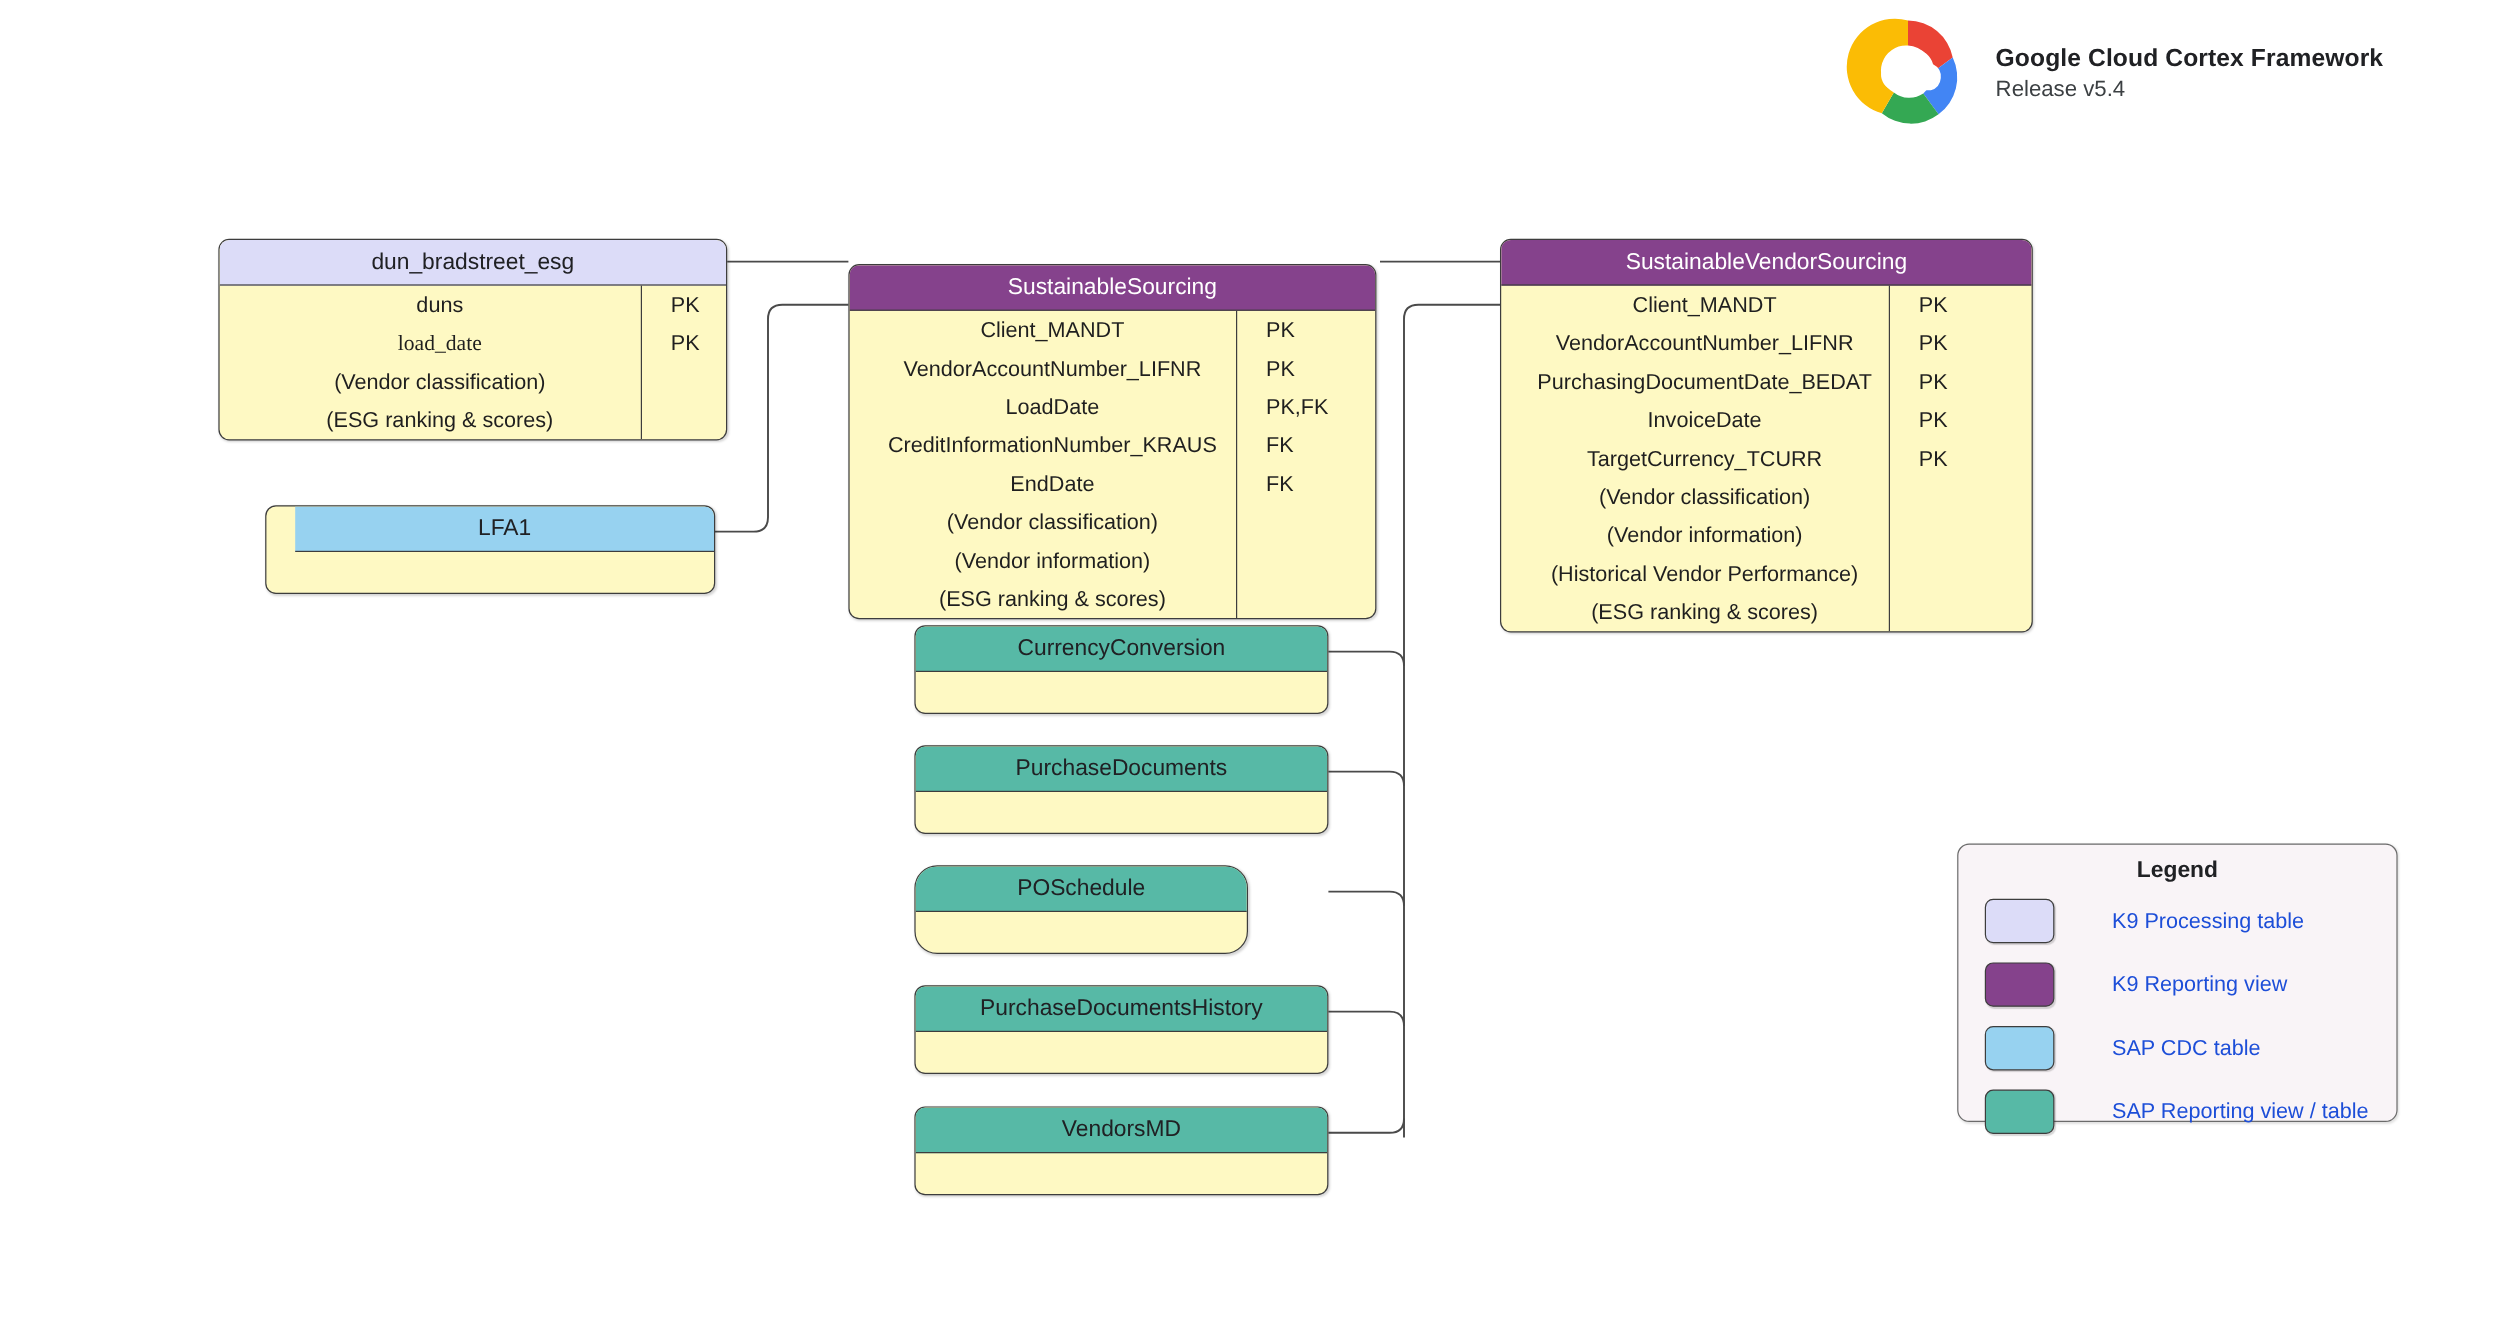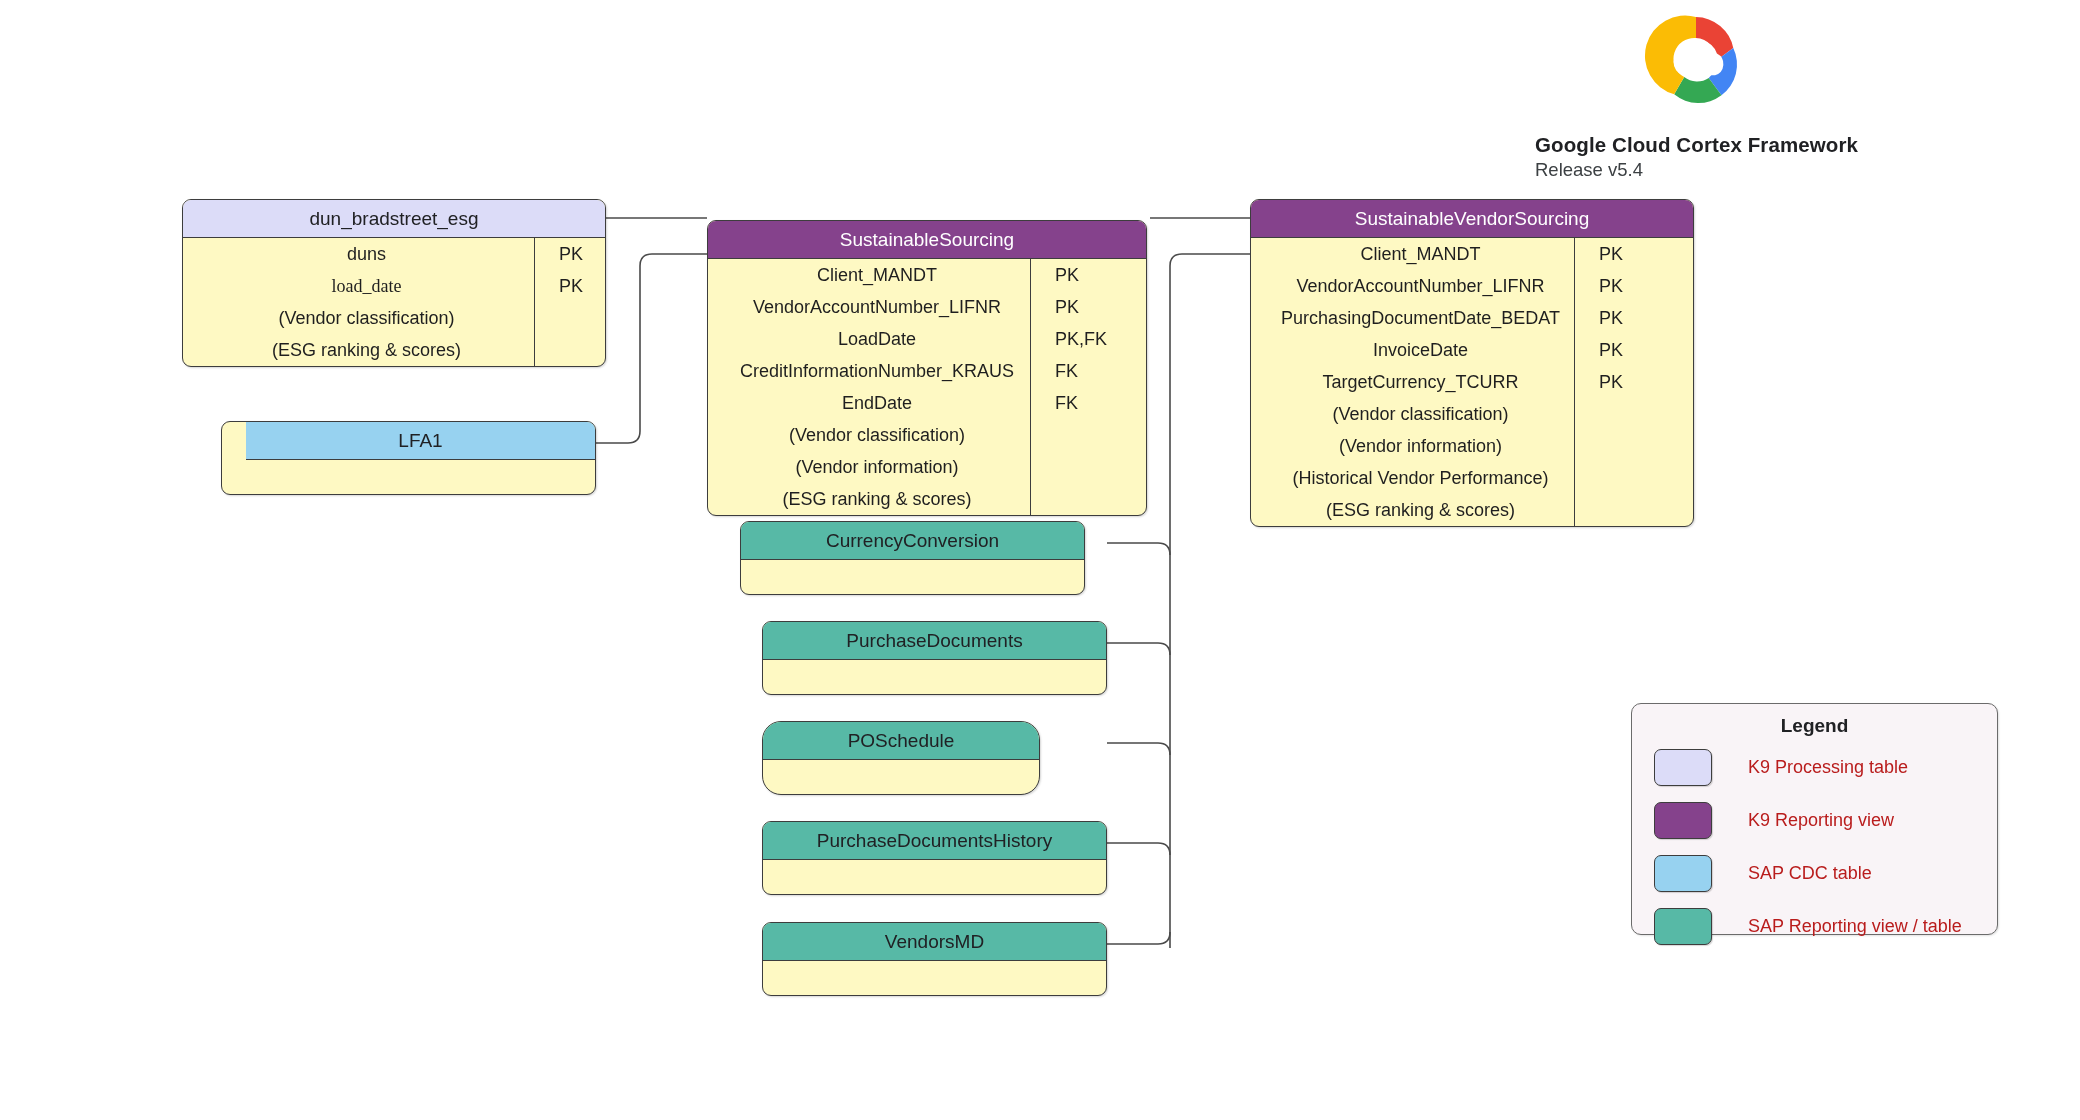--- a/index.html
+++ b/index.html
@@ -4,21 +4,21 @@
 <style>
   html,body{margin:0;padding:0;background:#ffffff;}
   body{
     width:2080px;height:1120px;position:relative;overflow:hidden;
     font-family:"Liberation Sans","DejaVu Sans",sans-serif;
     color:#1f1f1f;
   }
   #edges{position:absolute;left:0;top:0;width:2080px;height:1120px;pointer-events:none;}
 
   
-  .brand{position:absolute;left:1535px;top:8px;display:flex;align-items:center;gap:18px;flex-direction:column;}
+  .brand{position:absolute;left:1535px;top:8px;display:flex;align-items:center;gap:18px;}
   .brand-logo{width:110px;height:100px;flex:none;}
   .brand-text{display:flex;flex-direction:column;justify-content:center;padding-top:6px;}
   .brand-title{font-size:20.5px;font-weight:bold;letter-spacing:.1px;color:#202124;line-height:1.28;}
   .brand-sub{font-size:18.5px;font-weight:normal;color:#3c4043;line-height:1.3;}
 
   
   .ent{position:absolute;box-sizing:border-box;border:1.4px solid #3d3d3d;border-radius:9px;background:#fef9c3;
        box-shadow:1px 1px 2px rgba(0,0,0,.17);overflow:hidden;}
   .ent-head{box-sizing:border-box;width:100%;height:38px;display:flex;align-items:center;justify-content:center;
             font-size:19px;line-height:1;border-bottom:1.4px solid #3d3d3d;}
@@ -36,21 +36,21 @@
   .empty-body{height:34px;}
 
   
   .legend{position:absolute;left:1631px;top:703px;width:367px;height:232px;box-sizing:border-box;
           border:1.4px solid #6b6b6b;border-radius:10px;background:#f9f4f7;
           box-shadow:1px 1px 2px rgba(0,0,0,.12);}
   .legend-title{text-align:center;font-size:19px;font-weight:bold;margin-top:11px;color:#202124;}
   .legend-row{display:flex;align-items:center;height:45px;margin-top:8px;padding-left:22px;}
   .swatch{width:56px;height:35px;border:1.4px solid #3d3d3d;border-radius:7px;flex:none;
           box-shadow:1px 1px 1px rgba(0,0,0,.16);}
-  .legend-label{font-size:18px;margin-left:36px;color:#b91c1c;white-space:nowrap;}
+  .legend-label{font-size:18px;margin-left:48px;color:#1d4ed8;white-space:nowrap;}
 </style>
 </head>
 <body>
 
 <svg id="edges" viewBox="0 0 2080 1120">
   <g fill="none" stroke="#4a4a4a" stroke-width="1.6">
 
     <path d="M606,218 L707,218"></path>
 
     <path d="M566,443 L628,443 Q640,443 640,431 L640,266 Q640,254 652,254 L707,254"></path>
@@ -189,21 +189,21 @@
           <div class="keyline" style="left: 323px;"></div>
         </div>
       </div>
     </div>
     <div class="ent blue" style="left: 221px; top: 421px; width: 375px; padding-left: 24px;">
       <div class="ent-head">LFA1</div>
       <div class="ent-body">
         <div class="empty-body"></div>
       </div>
     </div>
-    <div class="ent teal" style="left: 740px; top: 521px; width: 345px;">
+    <div class="ent teal" style="left: 762px; top: 521px; width: 345px;">
       <div class="ent-head">CurrencyConversion</div>
       <div class="ent-body">
         <div class="empty-body"></div>
       </div>
     </div>
     <div class="ent teal" style="left: 762px; top: 621px; width: 345px;">
       <div class="ent-head">PurchaseDocuments</div>
       <div class="ent-body">
         <div class="empty-body"></div>
       </div>

